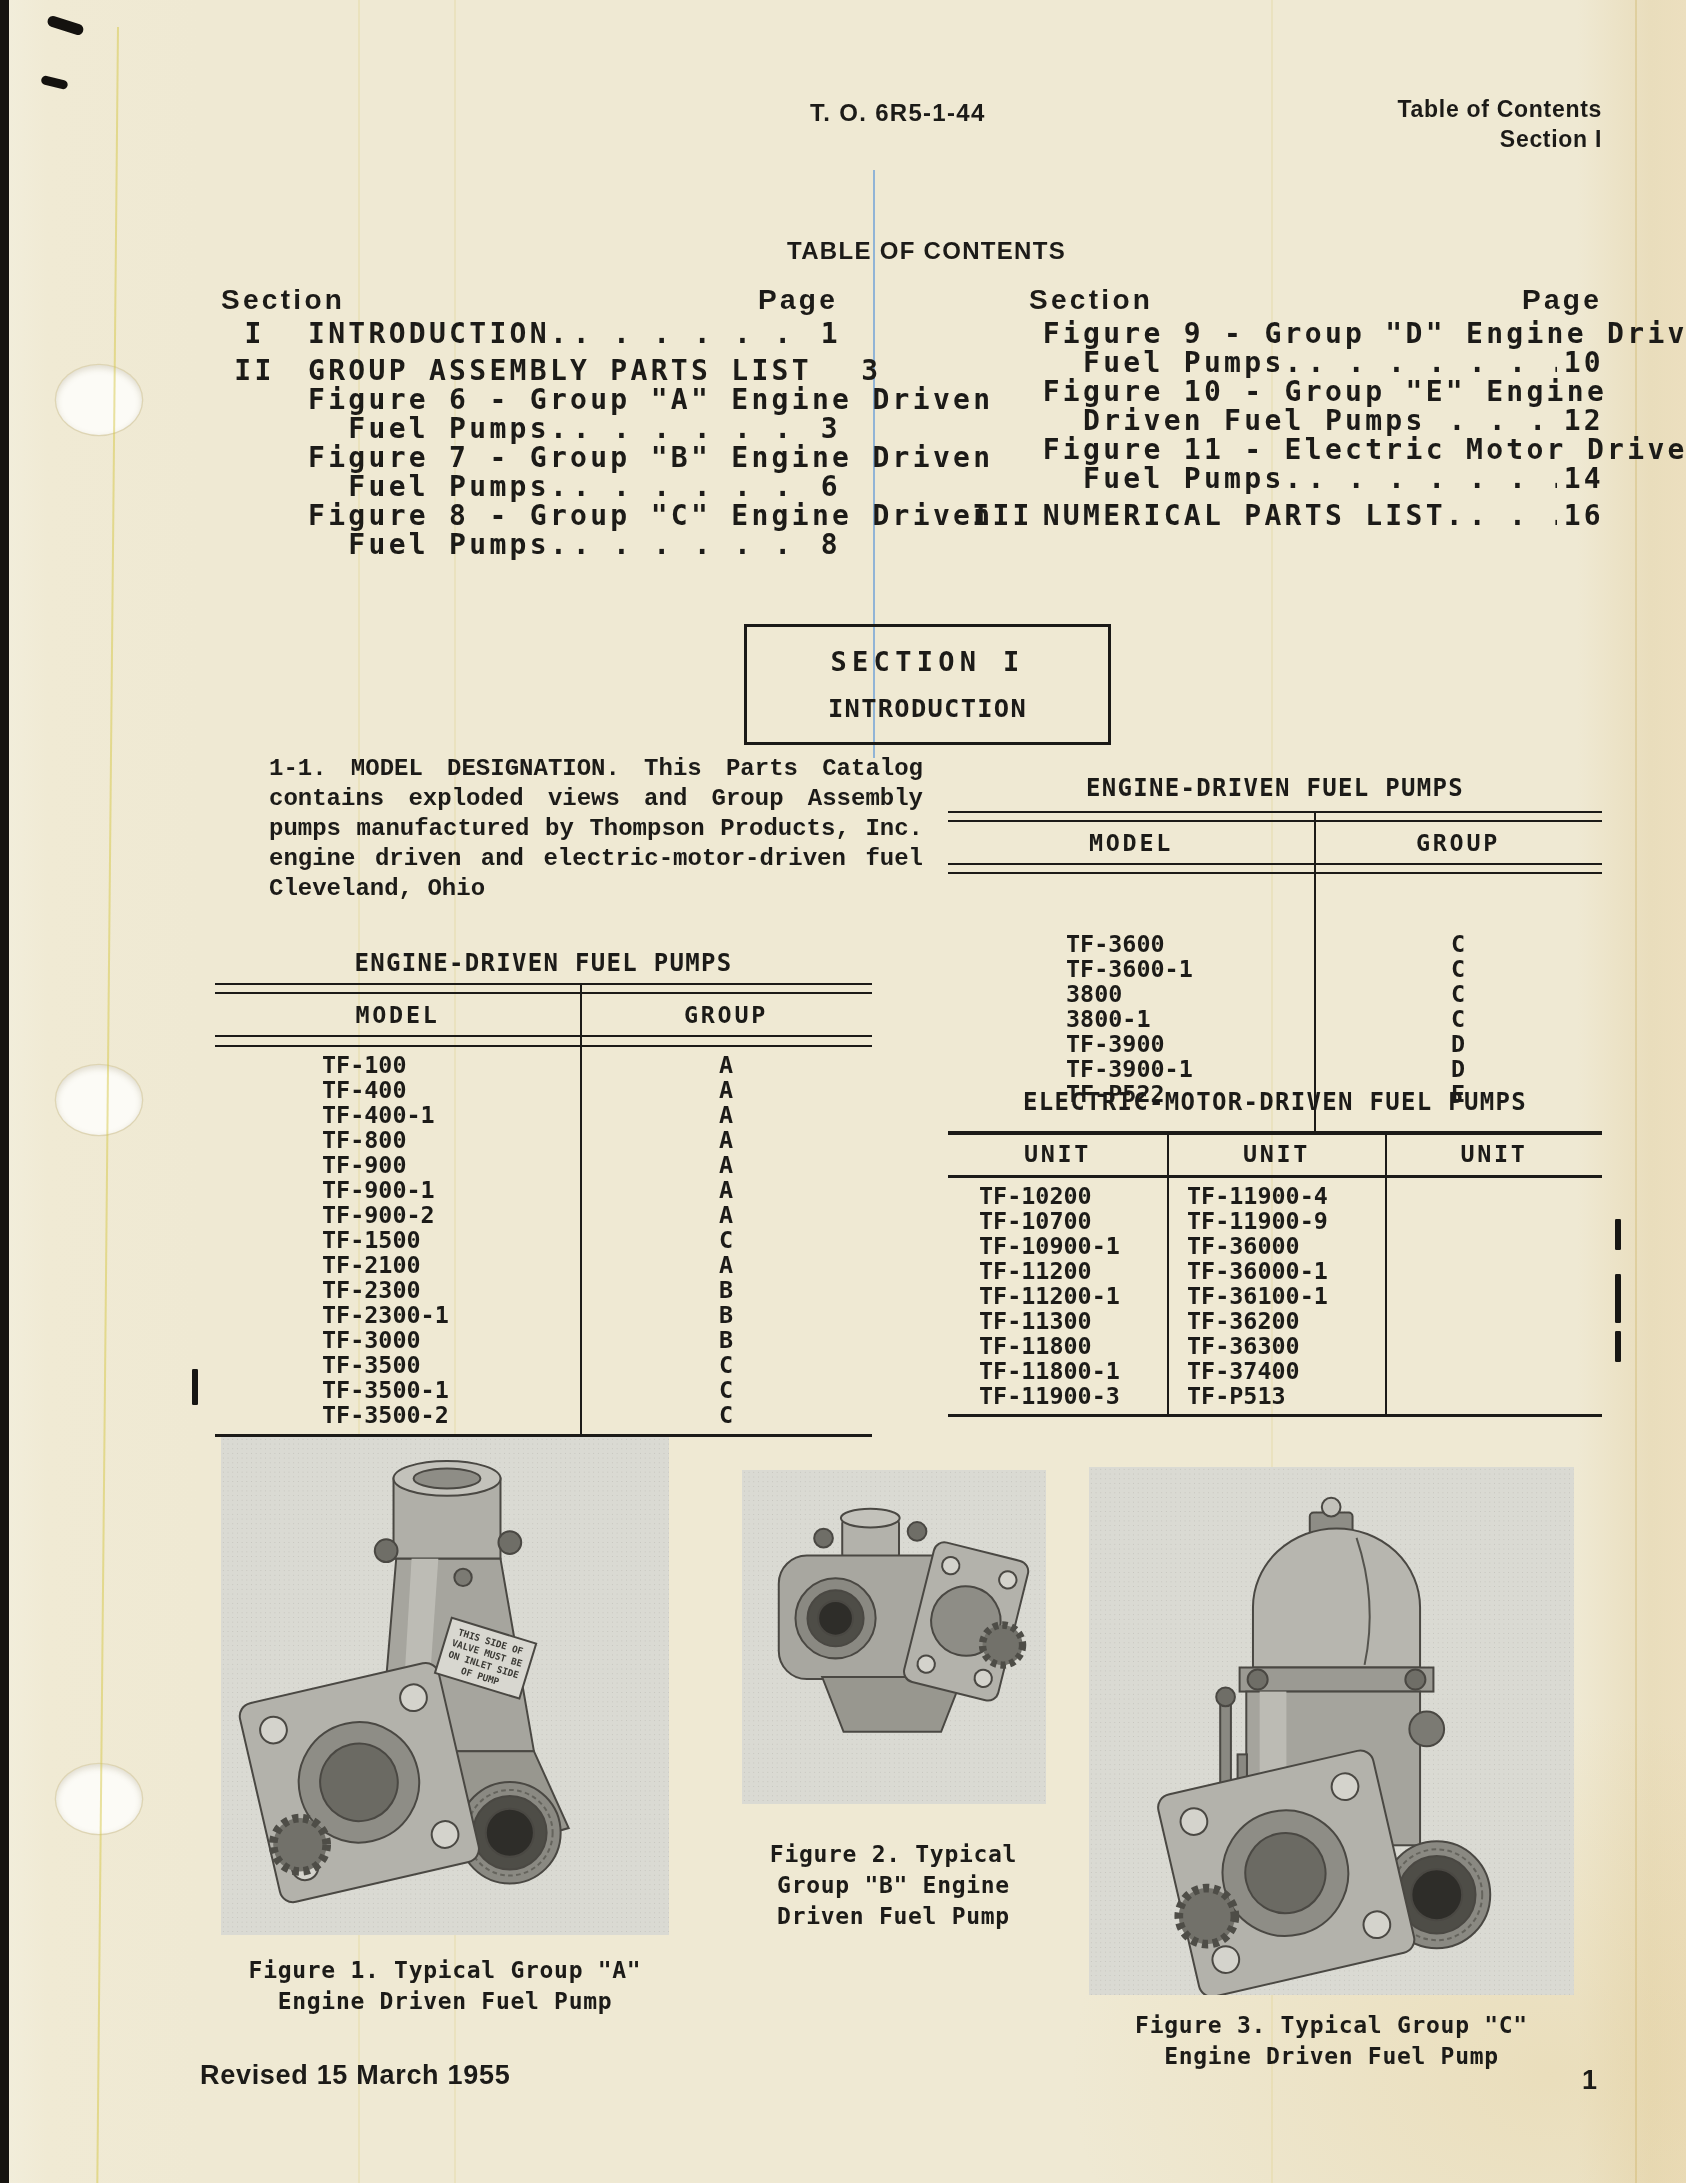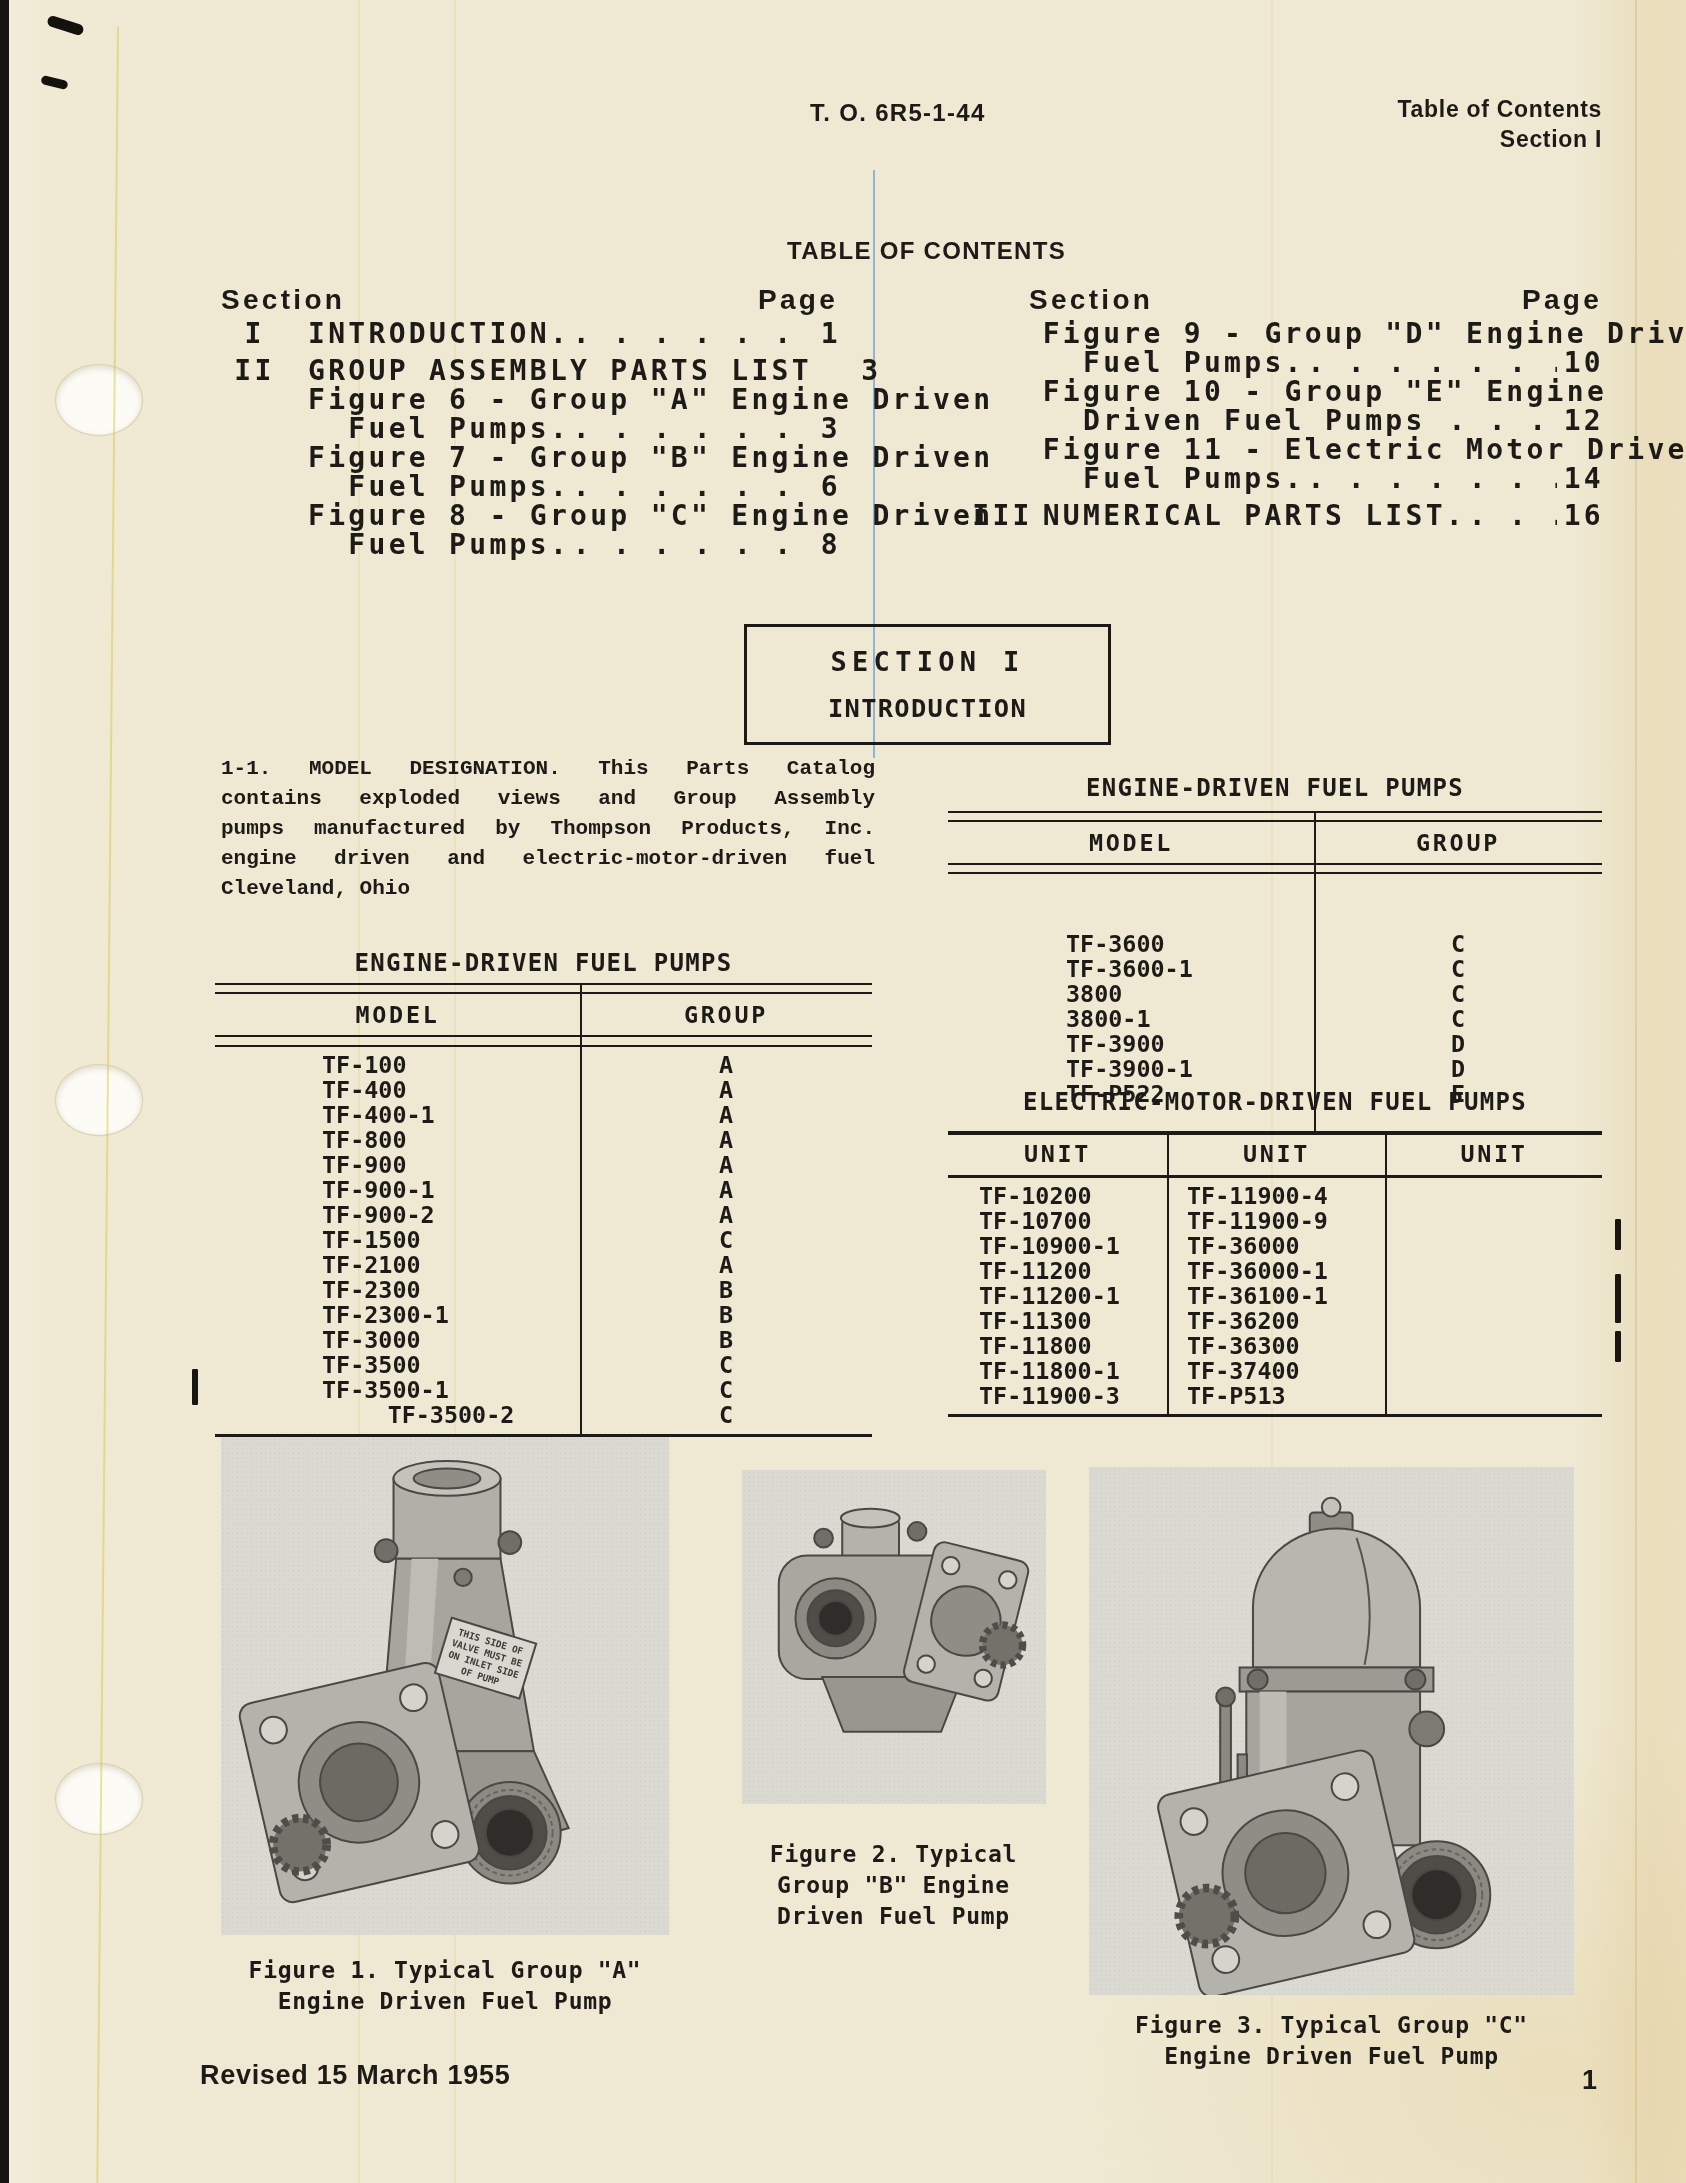--- a/index.html
+++ b/index.html
@@ -43,21 +43,21 @@
   .toc-label{white-space:pre;flex:none;}
   .toc-leader{flex:1;overflow:hidden;white-space:nowrap;margin:0 2.7px;}
   .toc-page{min-width:44px;text-align:right;flex:none;}
 
   
   .secbox{width:361px;height:115px;border:3.3px solid #1b1a17;text-align:center;}
   .secbox .l1{margin-top:18.7px;font-size:27px;letter-spacing:5.3px;font-weight:700;}
   .secbox .l2{margin-top:16px;font-size:25.4px;letter-spacing:1.3px;font-weight:700;}
 
   
-  .intro{width:654px;font-size:21px;line-height:30px;}
+  .intro{width:654px;font-size:24px;line-height:30px;margin-left:48px;}
   .p-line{text-align:justify;text-align-last:justify;white-space:normal;}
   .intro .p-line:last-of-type{text-align-last:left;}
 
   
   .tbl-title{font-size:24px;letter-spacing:1.3px;text-align:center;font-weight:700;}
   .tbox{position:relative;font-size:23.4px;font-weight:700;}
   .rule-d{height:7.4px;border-top:2px solid #1c1b18;border-bottom:2px solid #1c1b18;}
   .rule-s{height:3.3px;background:#1c1b18;}
   .thead2{display:flex;height:41px;align-items:center;}
   .th{text-align:center;letter-spacing:2.7px;}
@@ -339,21 +339,21 @@
             <div class="cell" style="width:365px;padding-left:107px;box-sizing:border-box;">TF-3500</div>
             <div class="cell group">C</div>
           </div>
 
           <div class="t-row">
             <div class="cell" style="width:365px;padding-left:107px;box-sizing:border-box;">TF-3500-1</div>
             <div class="cell group">C</div>
           </div>
 
           <div class="t-row">
-            <div class="cell" style="width:365px;padding-left:107px;box-sizing:border-box;text-align:center;">TF-3500-2</div>
+            <div class="cell" style="width:365px;padding-left:107px;box-sizing:border-box;">TF-3500-2</div>
             <div class="cell group">C</div>
           </div>
 
       </div>
       <div class="rule-s"></div>
       <div class="vdiv" style="left:365px;"></div>
     </div>
   </div>
 
   <div class="abs" style="left:948px;top:774px;width:654px;">

